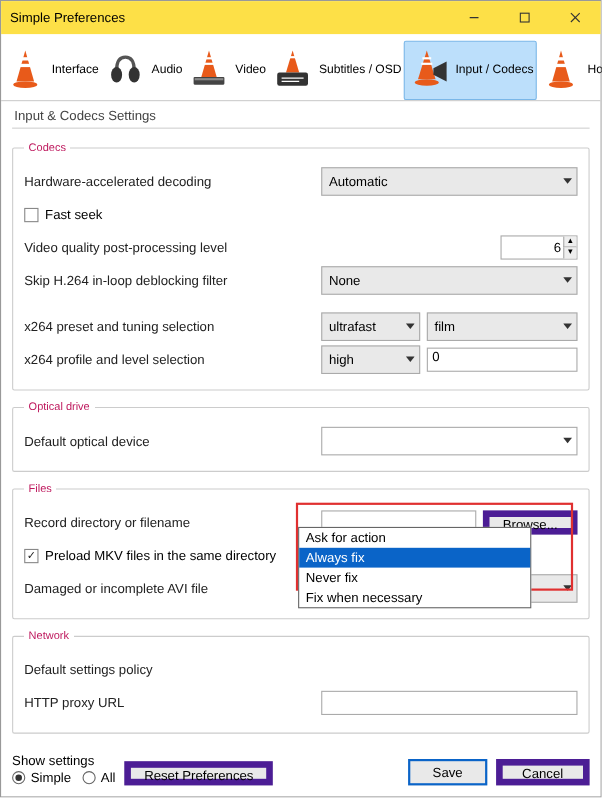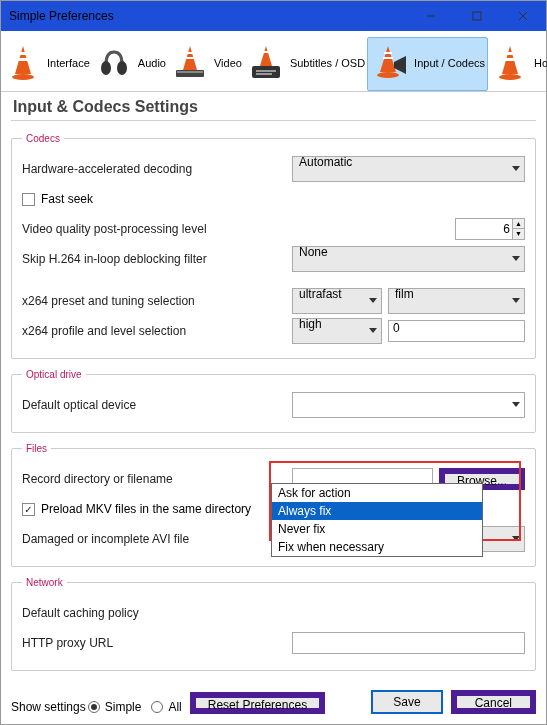--- a/index.html
+++ b/index.html
@@ -1,54 +1,54 @@
 <!DOCTYPE html>
 <html><head>
 <meta charset="utf-8">
 <style>
 *{box-sizing:border-box;margin:0;padding:0;font-family:"Segoe UI",Tahoma,sans-serif;font-size:12px}
 body{background:#f0f0f0;width:547px;height:725px;overflow:hidden}
 .window{background:#fff;width:547px;height:725px;display:flex;flex-direction:column;border:1px solid #999}
-.titlebar{height:30px;display:flex;align-items:center;padding:0 0 0 8px;background:#1d4ed8}
+.titlebar{height:30px;display:flex;align-items:center;padding:0 0 0 8px;background:#fde047}
 .titlebar .title{flex:1;font-size:12px}
 .winbtns{display:flex}
 .winbtn{width:46px;height:30px;display:flex;align-items:center;justify-content:center;font-size:11px;color:#333}
 .winbtn svg{width:10px;height:10px}
 .cat-row{display:flex;padding:6px 0 0;border-bottom:1px solid #ccc}
 .cat{flex:1;display:flex;flex-direction:row;align-items:center;padding:6px 2px 8px;gap:4px;cursor:pointer}
 .cat.selected{background:#bcdffb;border:1px solid #7ab7e8;border-radius:2px}
 .cat .lbl{font-size:11px;text-align:center;white-space:nowrap}
-.page-title{font-size:16px;font-weight:700;color:#444;padding:6px 12px 4px}
+.page-title{font-size:12px;font-weight:400;color:#444;padding:6px 12px 4px}
 .hr{height:1px;background:#d0d0d0;margin:0 10px 6px}
 .content{flex:1;overflow:hidden;padding:0 10px;position:relative}
 fieldset{border:1px solid #ccc;border-radius:2px;margin:6px 0 10px;padding:8px 10px 10px}
 legend{padding:0 4px;color:#be185d;font-size:10px}
 .row{display:flex;align-items:center;min-height:26px;margin:4px 0}
 .row .lab{flex:0 0 270px;color:#222}
 .row .ctl{flex:1;display:flex;gap:6px;align-items:center}
-.combo{flex:1;height:24px;border:1px solid #aaa;background:#e9e9e9;display:flex;align-items:flex-end;padding:12px 6px;position:relative}
+.combo{flex:1;height:24px;border:1px solid #aaa;background:#e9e9e9;display:flex;align-items:center;padding:12px 6px;position:relative}
 .combo .arr{position:absolute;right:4px;top:4px}
 .combo.white{background:#fff}
 .input{flex:1;height:22px;border:1px solid #aaa;background:#fff;padding:0 4px}
 .spin{width:70px;height:22px;border:1px solid #aaa;background:#fff;display:flex;align-items:center;justify-content:flex-end;padding-right:14px;position:relative}
 .spin .sbtn{position:absolute;right:0;width:12px;height:10px;border-left:1px solid #aaa;font-size:7px;text-align:center;line-height:10px;background:#eee}
 .spin .up{top:0;border-bottom:1px solid #aaa}
 .spin .dn{bottom:0}
 .btn{height:22px;padding:0 12px;border:6px solid #4c1d95;background:#e9e9e9;cursor:pointer}
 .chk{display:flex;align-items:center;gap:6px}
 .chk .box{width:13px;height:13px;border:1px solid #888;background:#fff;display:flex;align-items:center;justify-content:center;font-size:10px;color:#222}
 .radio{display:flex;align-items:center;gap:5px}
 .radio .circ{width:12px;height:12px;border:1px solid #666;border-radius:50%;background:#fff;display:flex;align-items:center;justify-content:center}
 .radio .dot{width:6px;height:6px;border-radius:50%;background:#333}
 .avi-highlight{position:absolute;border:2px solid #e03030;pointer-events:none}
 .dropdown-open{position:absolute;background:#fff;border:1px solid #666;z-index:10}
 .dd-item{padding:2px 6px;font-size:12px}
 .dd-item.sel{background:#0a64c8;color:#fff}
 .footer{display:flex;align-items:flex-end;padding:6px 10px 10px;gap:8px}
-.footer .show{display:flex;gap:2px}
+.footer .show{display:flex;flex-direction:column;gap:2px}
 .footer .show .opts{display:flex;gap:10px}
 .footer .spacer{flex:1}
 .save{border:2px solid #0a64c8;background:#e9e9e9;height:24px;padding:0 20px}
 .arr svg{width:8px;height:8px}
 </style>
 </head>
 <body>
 
 <div class="window">
 
@@ -249,21 +249,21 @@
                   <polygon points="0,2 8,2 4,7" fill="#333"></polygon>
                 </svg></span>
             </div>
           </div>
       </div>
     </fieldset>
 
     <fieldset>
       <legend>Network</legend>
       <div class="row">
-        <span class="lab">Default caching policy</span>
+        <span class="lab">Default settings policy</span>
         <div class="ctl"></div>
       </div>
       <div class="row">
         <span class="lab">HTTP proxy URL</span>
         <div class="ctl">
             <div class="input"></div>
           </div>
       </div>
 
     </fieldset>

